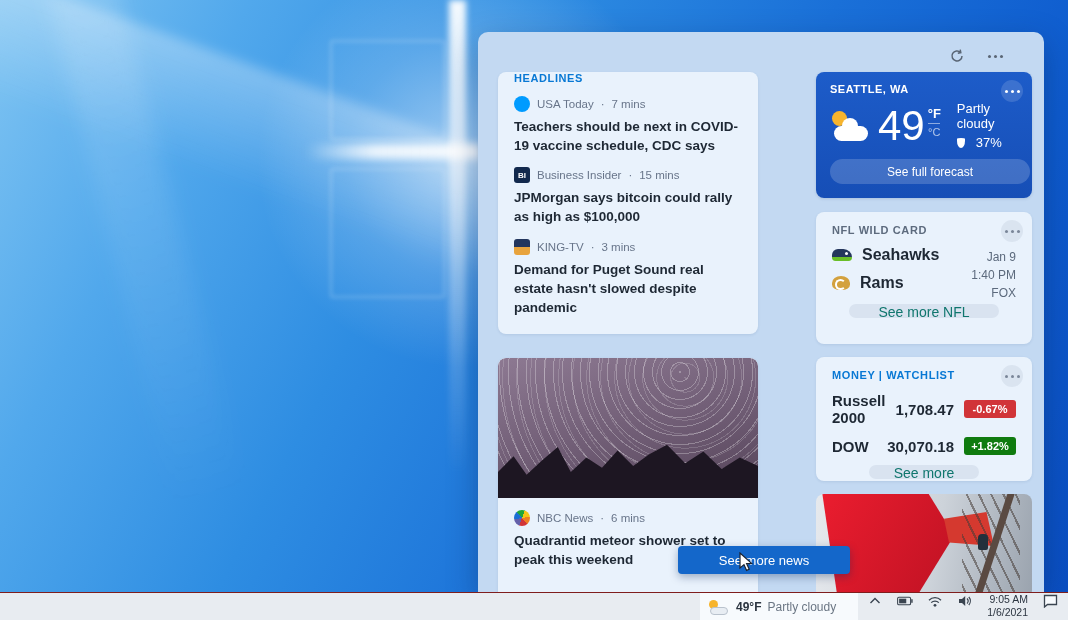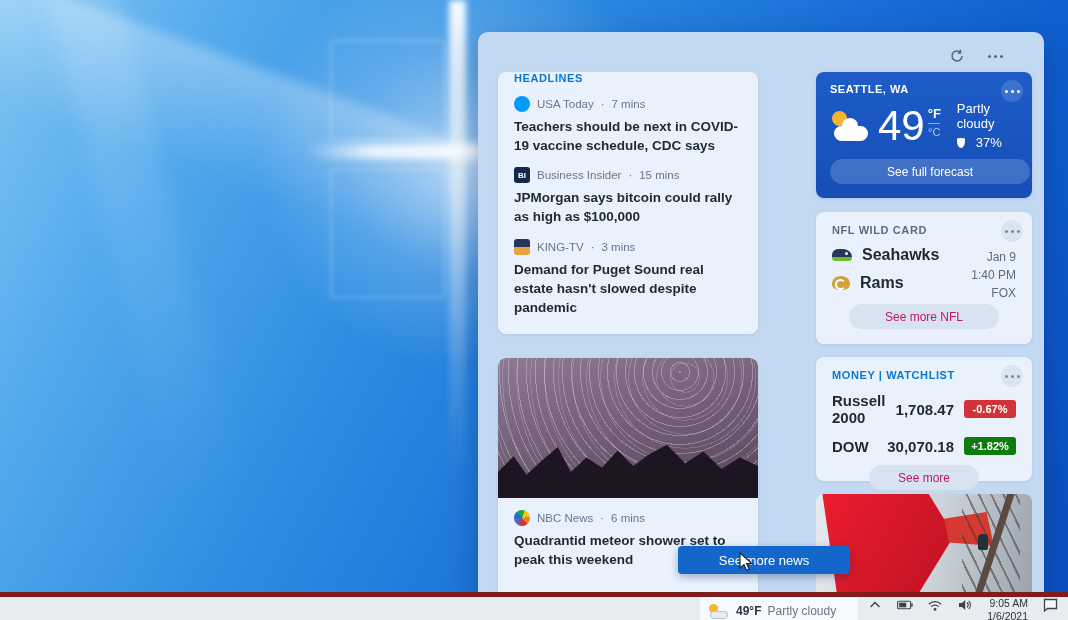--- a/index.html
+++ b/index.html
@@ -102,22 +102,22 @@
 
   
   .nfl-card { margin-top:14px; height:132px; padding:12px 16px; }
   .team-row { display:flex; align-items:center; gap:10px; margin-top:10px; }
   .team-name { font-size:16px; font-weight:bold; color:#1e2834; }
   .seahawks-ico { width:20px; height:12px; background:linear-gradient(180deg,#24365c 70%,#69be28 70%); border-radius:7px 10px 4px 4px; position:relative; }
   .seahawks-ico::after { content:""; position:absolute; right:4px; top:3px; width:3px; height:3px; border-radius:50%; background:#fff; }
   .rams-ico { width:18px; height:14px; background:#d3a13e; border-radius:50% 50% 40% 40%; position:relative; }
   .rams-ico::after { content:""; position:absolute; left:3px; top:3px; width:7px; height:7px; border-radius:50%; border:2px solid #fff; border-right-color:transparent; }
   .game-info { position:absolute; right:16px; top:36px; text-align:right; font-size:12px; color:#5c6a7d; line-height:1.5; }
-  .pill-btn { display:block; margin:12px auto 0; width:150px; height:25px; border:none; border-radius:13px;
-    background:#d9e3f0; color:#be185d; font-size:12px; font-family:"Liberation Sans",sans-serif; cursor:pointer; }
+  .pill-btn { display:block; margin:12px auto 0; width:150px; height:14px; border:none; border-radius:13px;
+    background:#d9e3f0; color:#0f766e; font-size:14px; font-family:"Liberation Sans",sans-serif; cursor:pointer; }
 
   
   .money-card { margin-top:13px; height:124px; padding:12px 16px; }
   .stock-row { display:flex; align-items:center; margin-top:11px; }
   .stock-name { flex:1; font-size:15px; font-weight:bold; color:#1e2834; }
   .stock-value { font-size:15px; font-weight:bold; color:#1e2834; margin-right:10px; }
   .chg-badge { min-width:52px; text-align:center; padding:3px 6px; border-radius:3px; color:#fff; font-size:11px; font-weight:bold; }
   .chg-down { background:#d13438; }
   .chg-up { background:#0f7b0f; }
   .money-card .pill-btn { width:110px; margin-top:10px; }
@@ -128,21 +128,21 @@
   .sail1 { position:absolute; left:-10px; top:-8px; width:190px; height:130px;
     background:linear-gradient(120deg,#ef1e30,#b30f20); clip-path:polygon(8% 0,62% 0,78% 38%,52% 100%,18% 100%); }
   .sail2 { position:absolute; left:128px; top:18px; width:50px; height:34px; background:#d5392f; clip-path:polygon(0 20%,85% 0,100% 100%,10% 90%); }
   .mast { position:absolute; right:38px; top:-12px; width:7px; height:150px; background:#5a4a42; transform:rotate(18deg); }
   .rig { position:absolute; right:12px; top:-6px; width:58px; height:120px;
     background:repeating-linear-gradient(64deg, transparent 0 9px, rgba(70,60,55,.55) 9px 11px); }
   .climber { position:absolute; right:44px; top:40px; width:10px; height:16px; background:#23303c; border-radius:4px 4px 2px 2px; }
 
   
   .taskbar { position:absolute; left:0; bottom:0; width:1068px; height:28px; background:#e8ecf1;
-    border-top:5px solid #7f1d1d; z-index:20; }
+    border-top:1px solid #7f1d1d; z-index:20; }
   .tb-weather { position:absolute; left:700px; top:0; width:158px; height:28px; background:#f7fafd;
     display:flex; align-items:center; gap:6px; padding:0 8px; cursor:pointer; }
   .tb-w-icon { position:relative; width:22px; height:15px; }
   .tb-w-sun { position:absolute; left:1px; top:0; width:9px; height:9px; border-radius:50%; background:#f7b42c; }
   .tb-w-cloud { position:absolute; left:2px; bottom:0; width:18px; height:8px; border-radius:5px; background:#e8edf3; border:1px solid #b9c2cd; }
   .tb-temp { font-size:12px; color:#2b3440; font-weight:bold; }
   .tb-cond { font-size:12px; color:#6b7684; }
   .tray { position:absolute; right:0; top:0; height:28px; display:flex; align-items:flex-start; gap:14px; padding-right:10px; }
   .tray-ico { width:16px; height:16px; display:flex; align-items:center; justify-content:center; cursor:pointer; }
   .tray-ico svg { display:block; }

